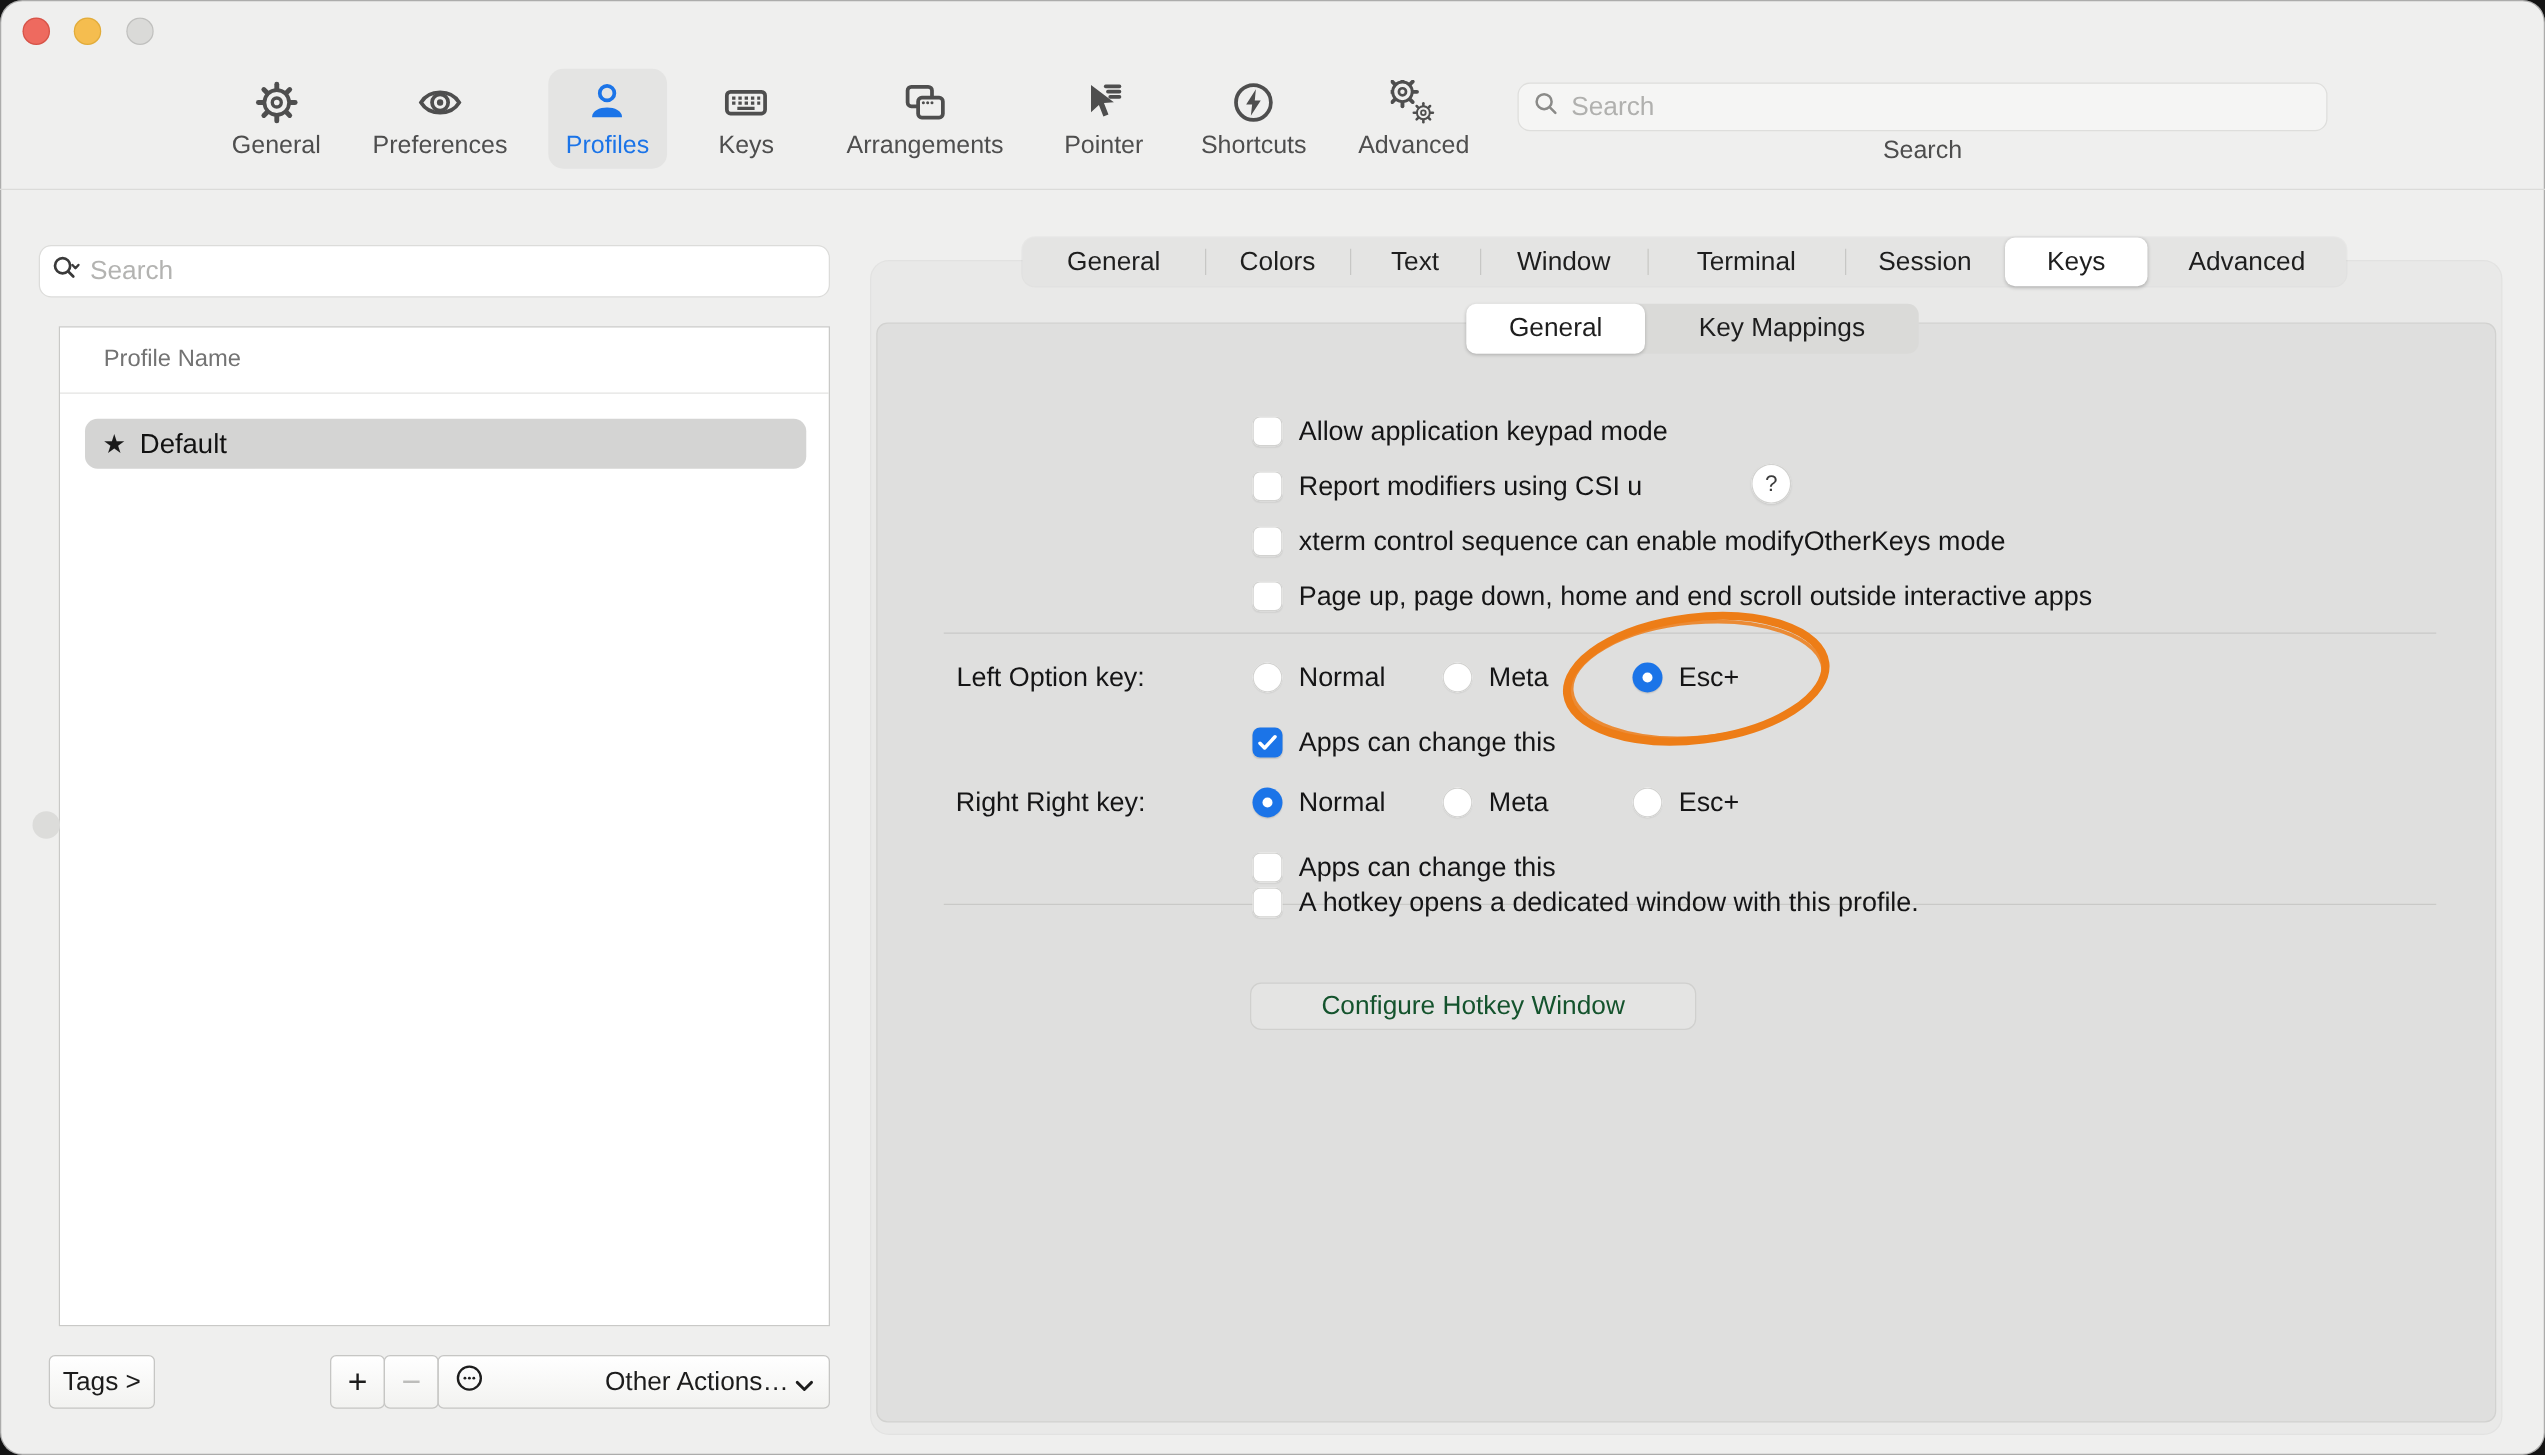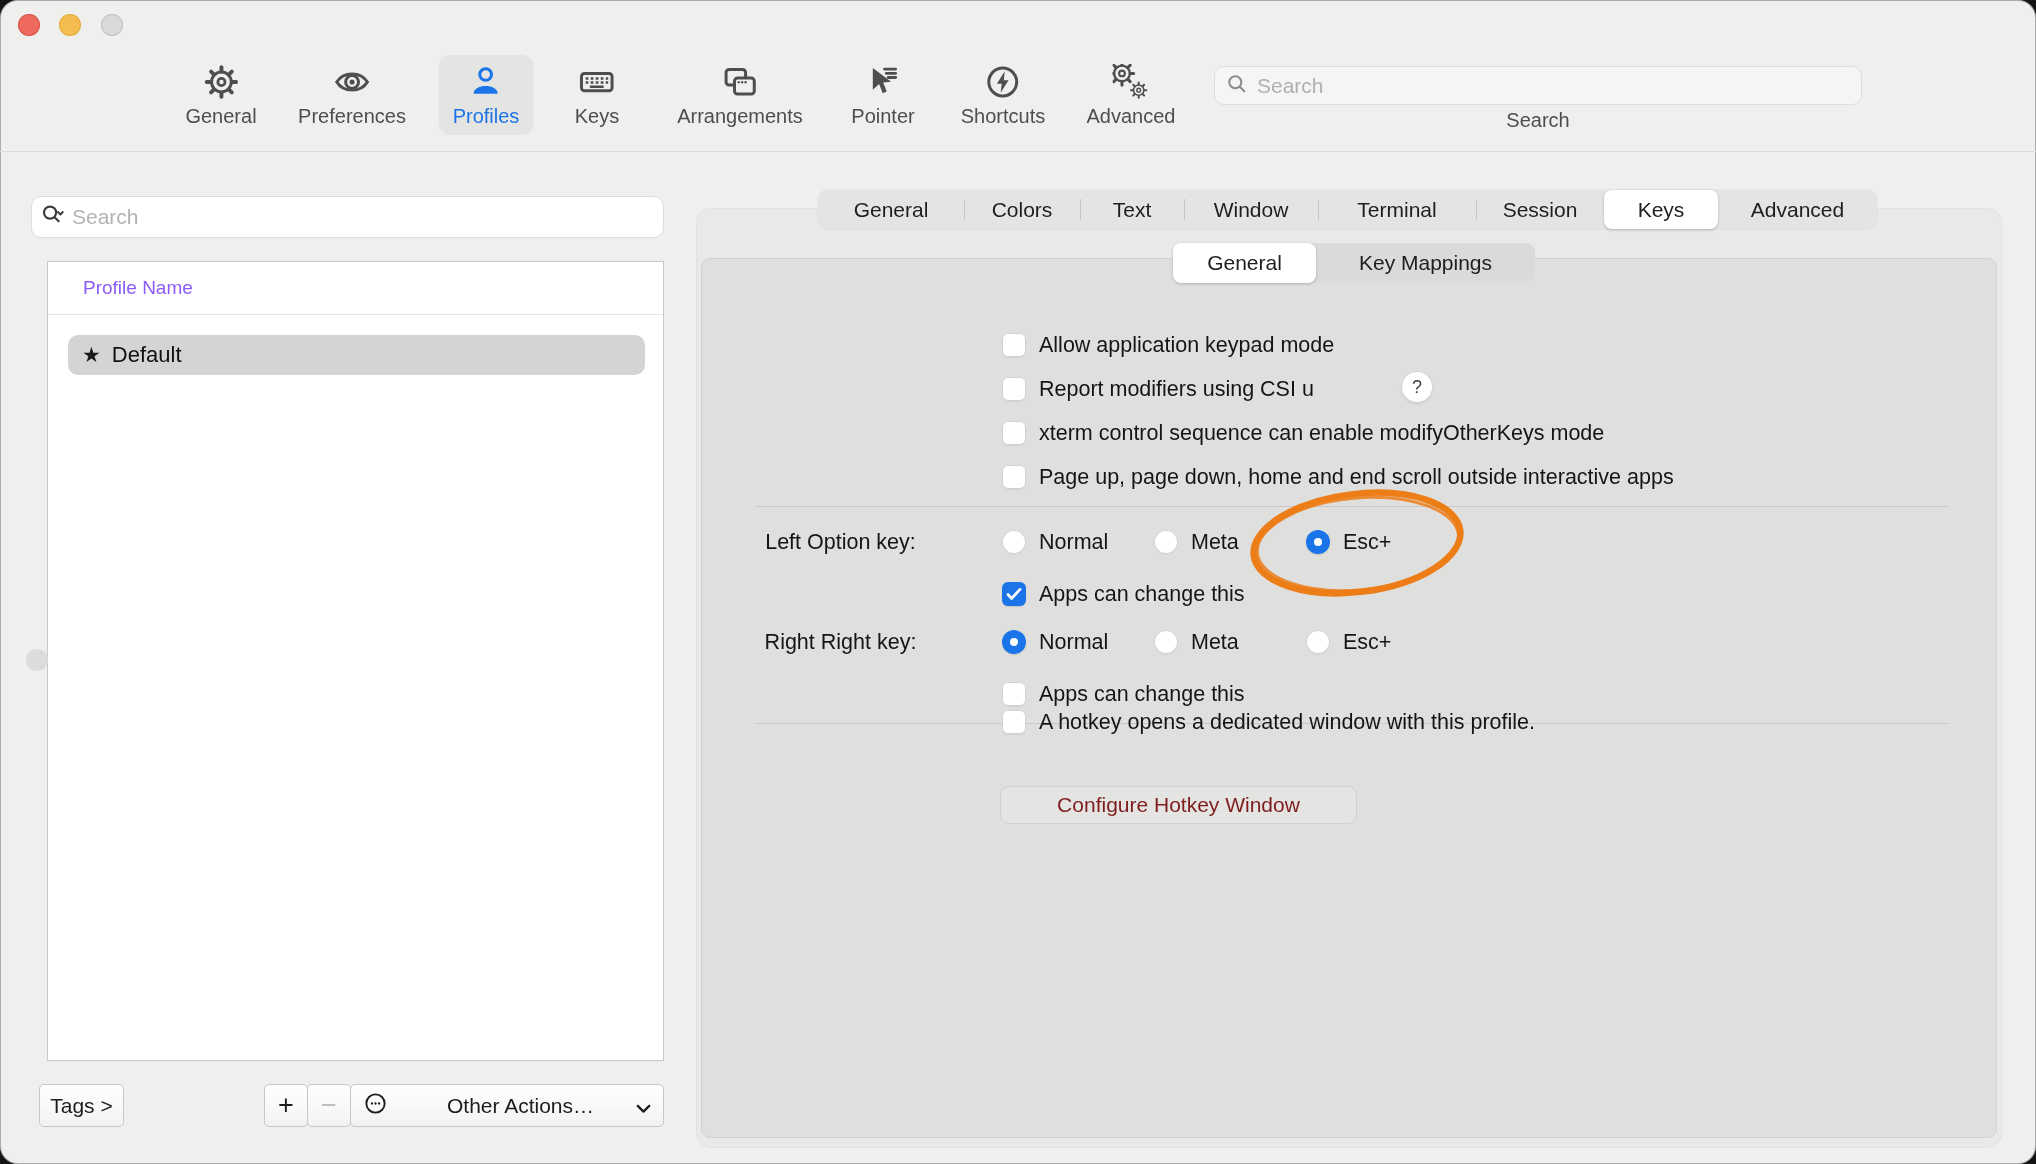--- a/index.html
+++ b/index.html
@@ -32,36 +32,36 @@
 
   
   .side-search { position:absolute; left:31px; top:196px; width:633px; height:42px; border-radius:10px;
                  background:#FFFFFF; border:1px solid #DCDCDA; display:flex; align-items:center; padding:0 8px; }
   .side-search svg { width:26px; height:26px; color:#3A3A3A; flex:none; }
   .side-search input { border:none; outline:none; background:transparent; font-size:21px; margin-left:6px;
                        width:100%; color:#333; font-family:"Liberation Sans", sans-serif; }
   .side-search input::placeholder { color:#B3B3B1; }
   .profile-list { position:absolute; left:47px; top:261px; width:617px; height:800px; background:#fff;
                   border:1px solid #C9C9C7; }
-  .pl-header { height:52px; line-height:52px; padding-left:35px; font-size:19px; color:#8b5cf6; }
+  .pl-header { height:52px; line-height:52px; padding-left:35px; font-size:19px; color:#737373; }
   .pl-sep { height:1px; background:#E4E4E2; }
   .profile-row { position:absolute; left:20px; top:73px; width:577px; height:40px; border-radius:10px;
                  background:#D4D4D3; display:flex; align-items:center; padding-left:14px; }
   .profile-row .star { font-size:21px; color:#1A1A1A; }
   .profile-row .pname { font-size:22px; color:#111; margin-left:11px; }
   .split-dot { position:absolute; left:26px; top:649px; width:22px; height:22px; border-radius:50%;
                background:#DCDCDA; }
   .btn { position:absolute; top:1084px; height:43px; background:linear-gradient(#FFFFFF,#F2F2F0);
          border:1px solid #C6C6C4; border-radius:5px; display:flex; align-items:center;
          justify-content:center; font-size:21px; color:#1C1C1C; }
   .btn.sym { font-size:27px; font-weight:400; }
   .btn.dim { color:#BDBDBB; }
   .btn-other { justify-content:flex-start; padding:0 12px; }
   .btn-other svg { width:25px; height:25px; color:#1D1D1D; flex:none; }
-  .btn-other .oa-label { margin-left:22px; flex:1; text-align:center; }
+  .btn-other .oa-label { margin-left:22px; flex:1; text-align:right; }
   .btn-other .chev { width:20px; height:20px; color:#333; }
 
   
   .card-outer { position:absolute; left:697px; top:209px; width:1304px; height:938px; border-radius:14px;
                 background:#E9E9E8; box-shadow:0 0 0 1px rgba(0,0,0,.05); }
   .card-inner { position:absolute; left:701px; top:258px; width:1296px; height:880px; border-radius:9px;
                 background:#DFDFDE; border:1px solid #D2D2D0; }
   .tabstrip { position:absolute; left:818px; top:190px; width:1059px; height:39px; border-radius:10px;
               background:#E4E4E3; display:flex; box-shadow:0 0 0 1px rgba(0,0,0,.03); }
   .tab { display:flex; align-items:center; justify-content:center; font-size:21px; color:#1E1E1E;
@@ -85,21 +85,21 @@
   .radio.on::after { content:""; position:absolute; left:8px; top:8px; width:8px; height:8px;
                      border-radius:50%; background:#fff; }
   .help-btn { position:absolute; left:1401px; top:371px; width:32px; height:32px; border-radius:50%;
               background:#fff; box-shadow: inset 0 0 0 1px #D2D2D0, 0 1px 2px rgba(0,0,0,.1);
               display:flex; align-items:center; justify-content:center; font-size:18px; color:#3C3C3C; }
   .divline { position:absolute; left:755px; width:1194px; height:1px; background:#C9C9C7; }
   .optlabel { position:absolute; left:698px; width:285px; text-align:center; font-size:21.5px; color:#151516;
               height:28px; line-height:28px; white-space:nowrap; }
   .cfg-btn { position:absolute; left:1000px; top:786px; width:357px; height:38px; border-radius:9px;
              background:#E4E4E3; border:1px solid #D0D0CE; display:flex; align-items:center;
-             justify-content:center; font-size:21px; color:#7f1d1d; }
+             justify-content:center; font-size:21px; color:#14532d; }
   .annot { position:absolute; left:1240px; top:486px; width:234px; height:116px; pointer-events:none; }
   .hidden-defs { position:absolute; width:0; height:0; overflow:hidden; }
 </style>
 </head>
 <body>
 
 <svg class="hidden-defs" aria-hidden="true">
   <defs>
     <symbol id="sym-gear" viewBox="0 0 24 24">
       <circle cx="12" cy="12" r="6.6" fill="none" stroke="currentColor" stroke-width="2"></circle>

